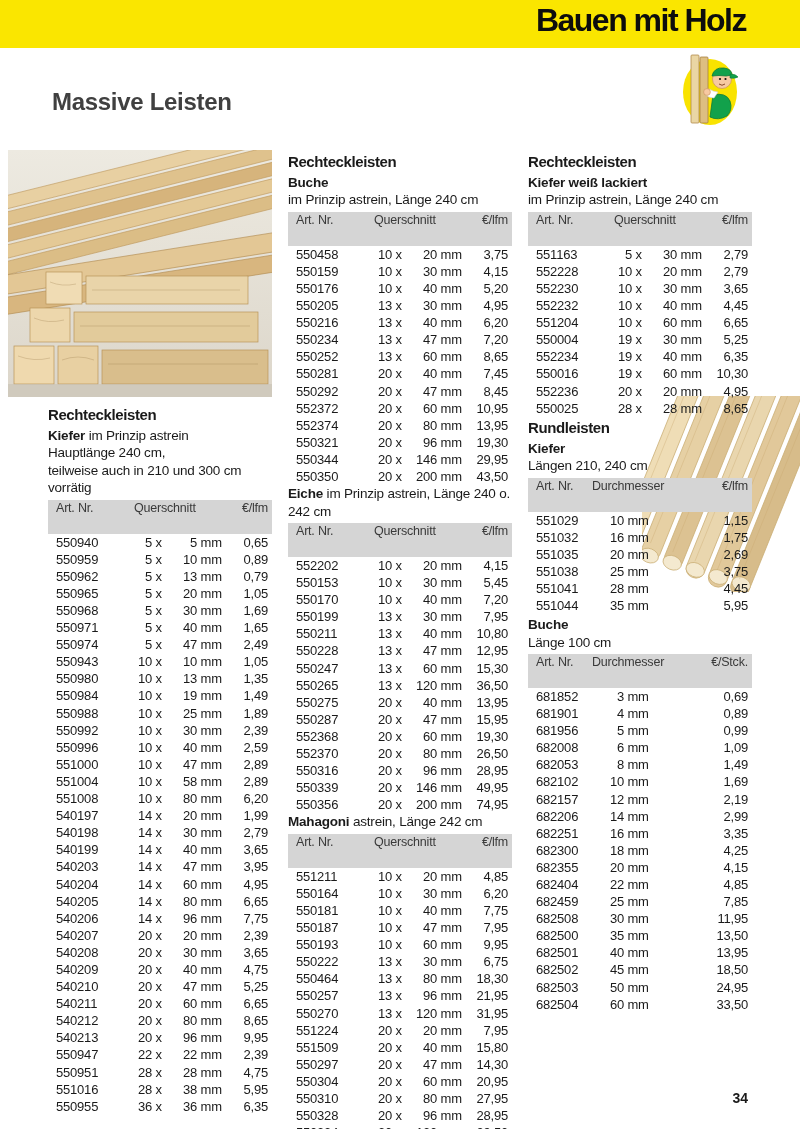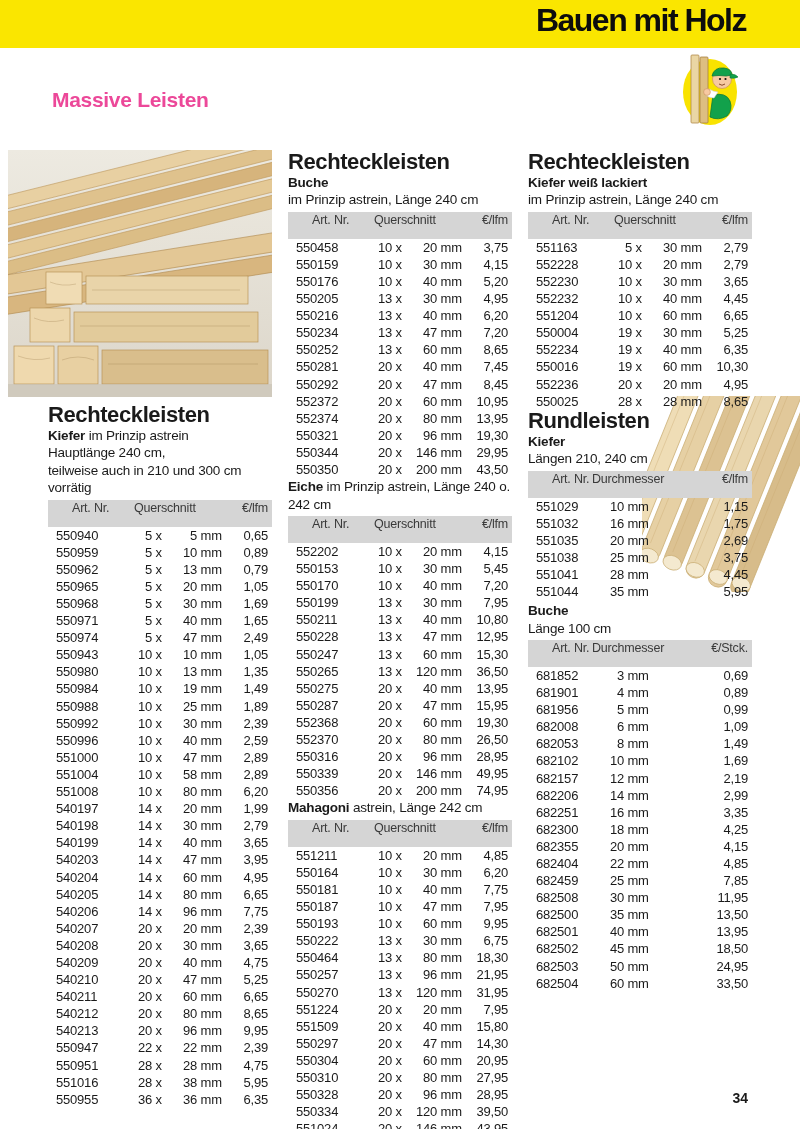--- a/index.html
+++ b/index.html
@@ -1,36 +1,36 @@
 <!DOCTYPE html>
 <html><head>
 <meta charset="utf-8">
 <style>
   html,body{margin:0;padding:0;background:#fff;}
   .page{position:relative;width:800px;height:1129px;background:#fff;overflow:hidden;
         font-family:"Liberation Sans",sans-serif;color:#1a1a1a;}
   .topbar{position:absolute;left:0;top:0;width:800px;height:48px;background:#FAE600;}
   .brand{position:absolute;top:2px;right:54px;font-size:32px;font-weight:bold;
          letter-spacing:-1.5px;color:#0d0d0d;}
-  .page-title{position:absolute;left:52px;top:88px;font-size:21px;font-weight:bold;
-         color:#ec4899;letter-spacing:-0.3px;}
+  .page-title{position:absolute;left:52px;top:88px;font-size:24px;font-weight:bold;
+         color:#404040;letter-spacing:-0.3px;}
   .mascot{position:absolute;left:676px;top:52px;width:68px;height:76px;}
   .photo-left{position:absolute;left:8px;top:150px;width:264px;height:247px;}
   .photo-right{position:absolute;left:642px;top:396px;width:158px;height:196px;z-index:0;}
   .col{position:absolute;width:224px;z-index:1;}
   .col-left{left:48px;top:404px;}
   .col-mid{left:288px;top:151px;}
   .col-right{left:528px;top:151px;}
-  h2.sec{font-size:22px;line-height:22px;font-weight:bold;margin:0 0 1px 0;letter-spacing:-0.4px;}
+  h2.sec{font-size:15px;line-height:22px;font-weight:bold;margin:0 0 1px 0;letter-spacing:-0.4px;}
   .sub{font-size:13.5px;line-height:17.4px;margin:0;letter-spacing:-0.2px;}
   .lead{font-weight:bold;}
   .gap-rund{margin-top:130px;}
   .tbl{margin-top:3px;letter-spacing:-0.2px;}
-  .thead{position:relative;background:#D5D5D5;height:27px;line-height:17px;
-         font-size:12.5px;color:#3a3a3a;padding-left:16px;}
+  .thead{position:relative;background:#D5D5D5;height:34px;line-height:17px;
+         font-size:12.5px;color:#3a3a3a;}
   .trow{position:relative;height:17.1px;line-height:17.1px;font-size:13px;}
   .c-art{padding-left:8px;}
   .th-q{position:absolute;left:86px;top:0;}
   .tbl-round .th-q{left:64px;}
   .c-q{position:absolute;left:60px;top:0;}
   .qw{display:inline-block;width:44px;text-align:right;}
   .qh{display:inline-block;width:32px;text-align:right;}
   .qd{display:inline-block;width:36px;text-align:right;}
   .c-p,.th-p{position:absolute;right:4px;top:0;}
   .note{margin-top:6px;text-align:center;color:#009A67;font-weight:bold;

